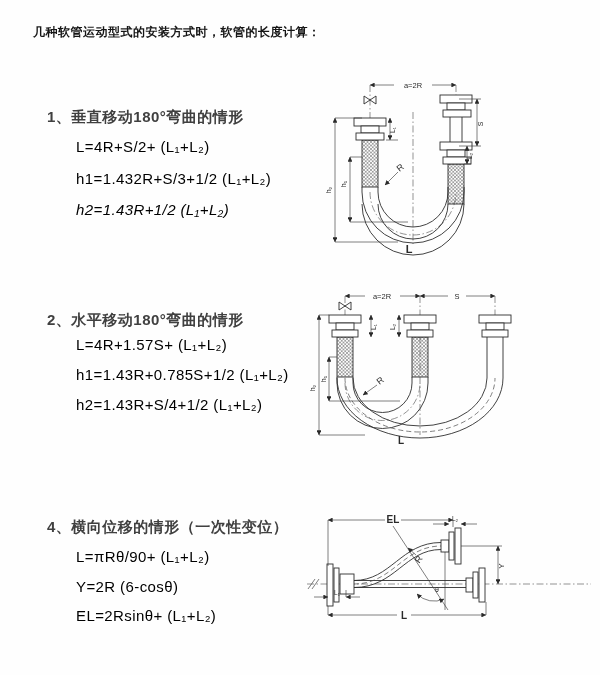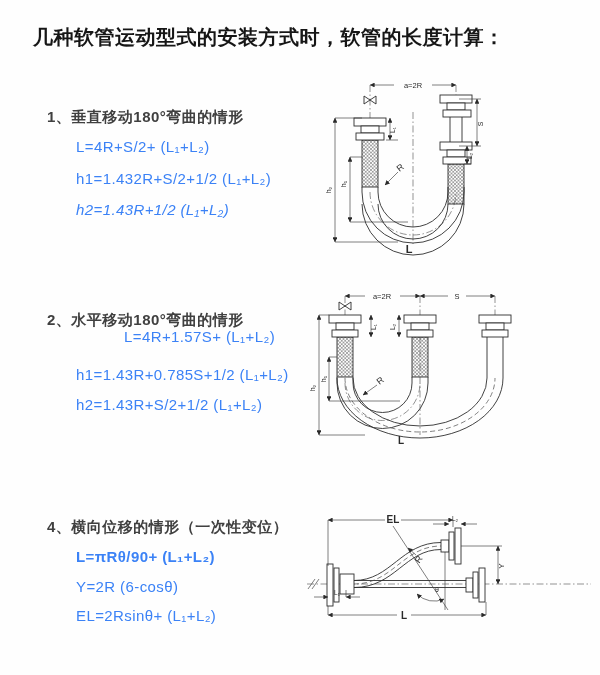--- a/index.html
+++ b/index.html
@@ -1,54 +1,54 @@
 <!DOCTYPE html>
 <html><head>
 <meta charset="utf-8">
 <style>
   * { margin:0; padding:0; box-sizing:border-box; }
   html,body { width:600px; height:675px; background:#ffffff; }
   body { font-family:"Liberation Sans","DejaVu Sans",sans-serif; color:#1c1c1c; }
   .page { position:relative; width:600px; height:675px; background:#fefefe; overflow:hidden; }
-  .title { position:absolute; left:33px; top:24px; font-size:20px; font-weight:bold; letter-spacing:0.5px; color:#161616; }
+  .title { position:absolute; left:33px; top:24px; font-size:12px; font-weight:bold; letter-spacing:0.5px; color:#161616; }
   .sec-heading { position:absolute; font-size:15px; font-weight:bold; letter-spacing:0.5px; color:#404040; }
-  .formula { position:absolute; left:76px; font-size:15px; letter-spacing:0.4px; color:#3b82f6; font-weight:500; }
+  .formula { position:absolute; left:76px; font-size:15px; letter-spacing:0.4px; color:#000000; font-weight:500; }
   svg { position:absolute; }
   svg text { font-family:"Liberation Sans","DejaVu Sans",sans-serif; fill:#2a2a2a; }
   .ln { stroke:#2e2e2e; stroke-width:0.9; fill:none; }
   .thin { stroke:#3a3a3a; stroke-width:0.65; fill:none; }
   .cl { stroke:#4a4a4a; stroke-width:0.6; fill:none; stroke-dasharray:7 2.5 1.5 2.5; }
   .dash { stroke:#4a4a4a; stroke-width:0.7; fill:none; stroke-dasharray:5 3; }
   .plate { fill:#ffffff; stroke:#2e2e2e; stroke-width:0.9; }
   .braid { stroke:#2e2e2e; stroke-width:0.9; }
 </style>
 </head>
 <body>
 
 <div class="page">
 
   <div class="title">几种软管运动型式的安装方式时，软管的长度计算：</div>
 
   <div>
     <div class="sec-heading" style="left:47px; top:108px;">1、垂直移动180°弯曲的情形</div>
     <div class="formula" style="top:138px;">L=4R+S/2+ (L₁+L₂)</div>
-    <div class="formula" style="top:170px;">h1=1.432R+S/2+1/2 (L₁+L₂)</div>
+    <div class="formula" style="top:170px;">h1=1.432R+S/3+1/2 (L₁+L₂)</div>
     <div class="formula" style="top:201px;font-style:italic;">h2=1.43R+1/2 (L₁+L₂)</div>
   </div>
 
   <div>
     <div class="sec-heading" style="left:47px; top:311px;">2、水平移动180°弯曲的情形</div>
-    <div class="formula" style="top:328px;margin-left:48px;">L=4R+1.57S+ (L₁+L₂)</div>
+    <div class="formula" style="top:336px;">L=4R+1.57S+ (L₁+L₂)</div>
     <div class="formula" style="top:366px;">h1=1.43R+0.785S+1/2 (L₁+L₂)</div>
-    <div class="formula" style="top:396px;">h2=1.43R+S/2+1/2 (L₁+L₂)</div>
+    <div class="formula" style="top:396px;">h2=1.43R+S/4+1/2 (L₁+L₂)</div>
   </div>
 
   <div>
     <div class="sec-heading" style="left:47px; top:518px;">4、横向位移的情形（一次性变位）</div>
-    <div class="formula" style="top:548px;font-weight:bold;">L=πRθ/90+ (L₁+L₂)</div>
+    <div class="formula" style="top:548px;">L=πRθ/90+ (L₁+L₂)</div>
     <div class="formula" style="top:578px;">Y=2R (6-cosθ)</div>
     <div class="formula" style="top:607px;">EL=2Rsinθ+ (L₁+L₂)</div>
   </div>
 
   <svg style="left:308px; top:72px;" width="250" height="195" viewBox="0 0 250 195">
     <defs>
       <marker id="m1" viewBox="0 0 10 10" refX="9.5" refY="5" markerWidth="7.5" markerHeight="7.5" orient="auto-start-reverse">
         <path d="M0,0 L10,5 L0,10 z" fill="#2a2a2a"></path>
       </marker>
       <pattern id="hp1" width="3.5" height="3.5" patternUnits="userSpaceOnUse">

